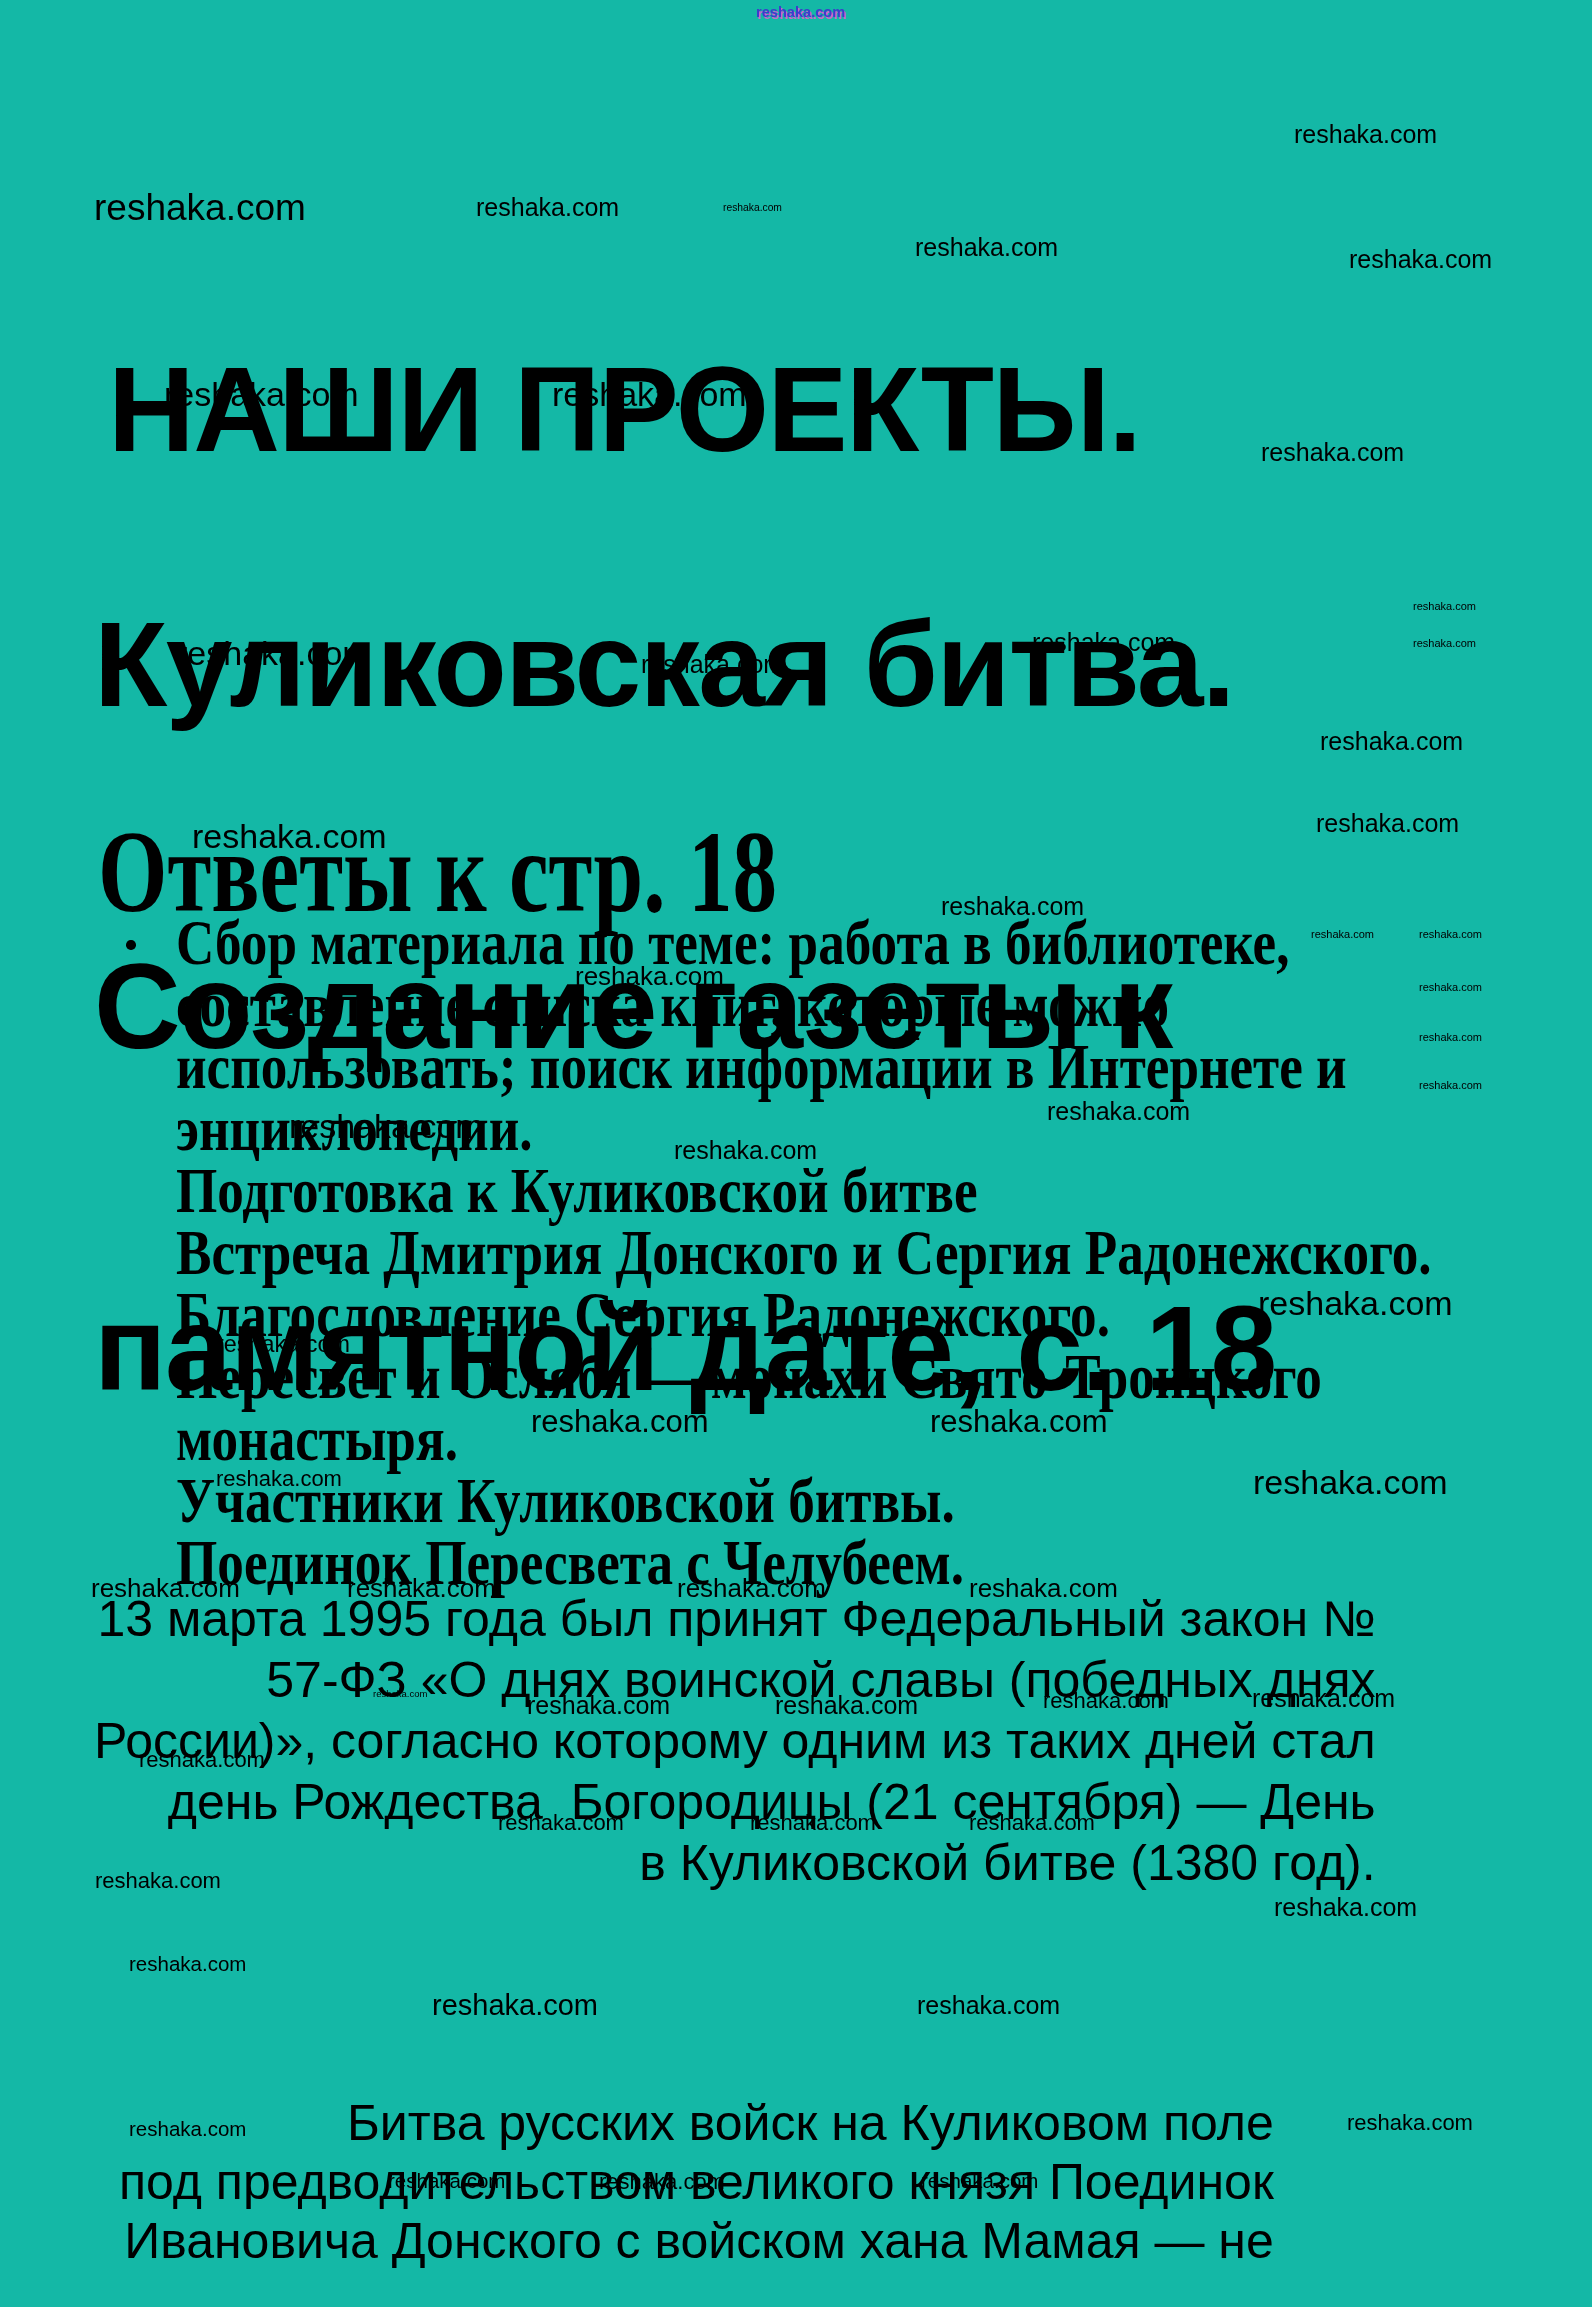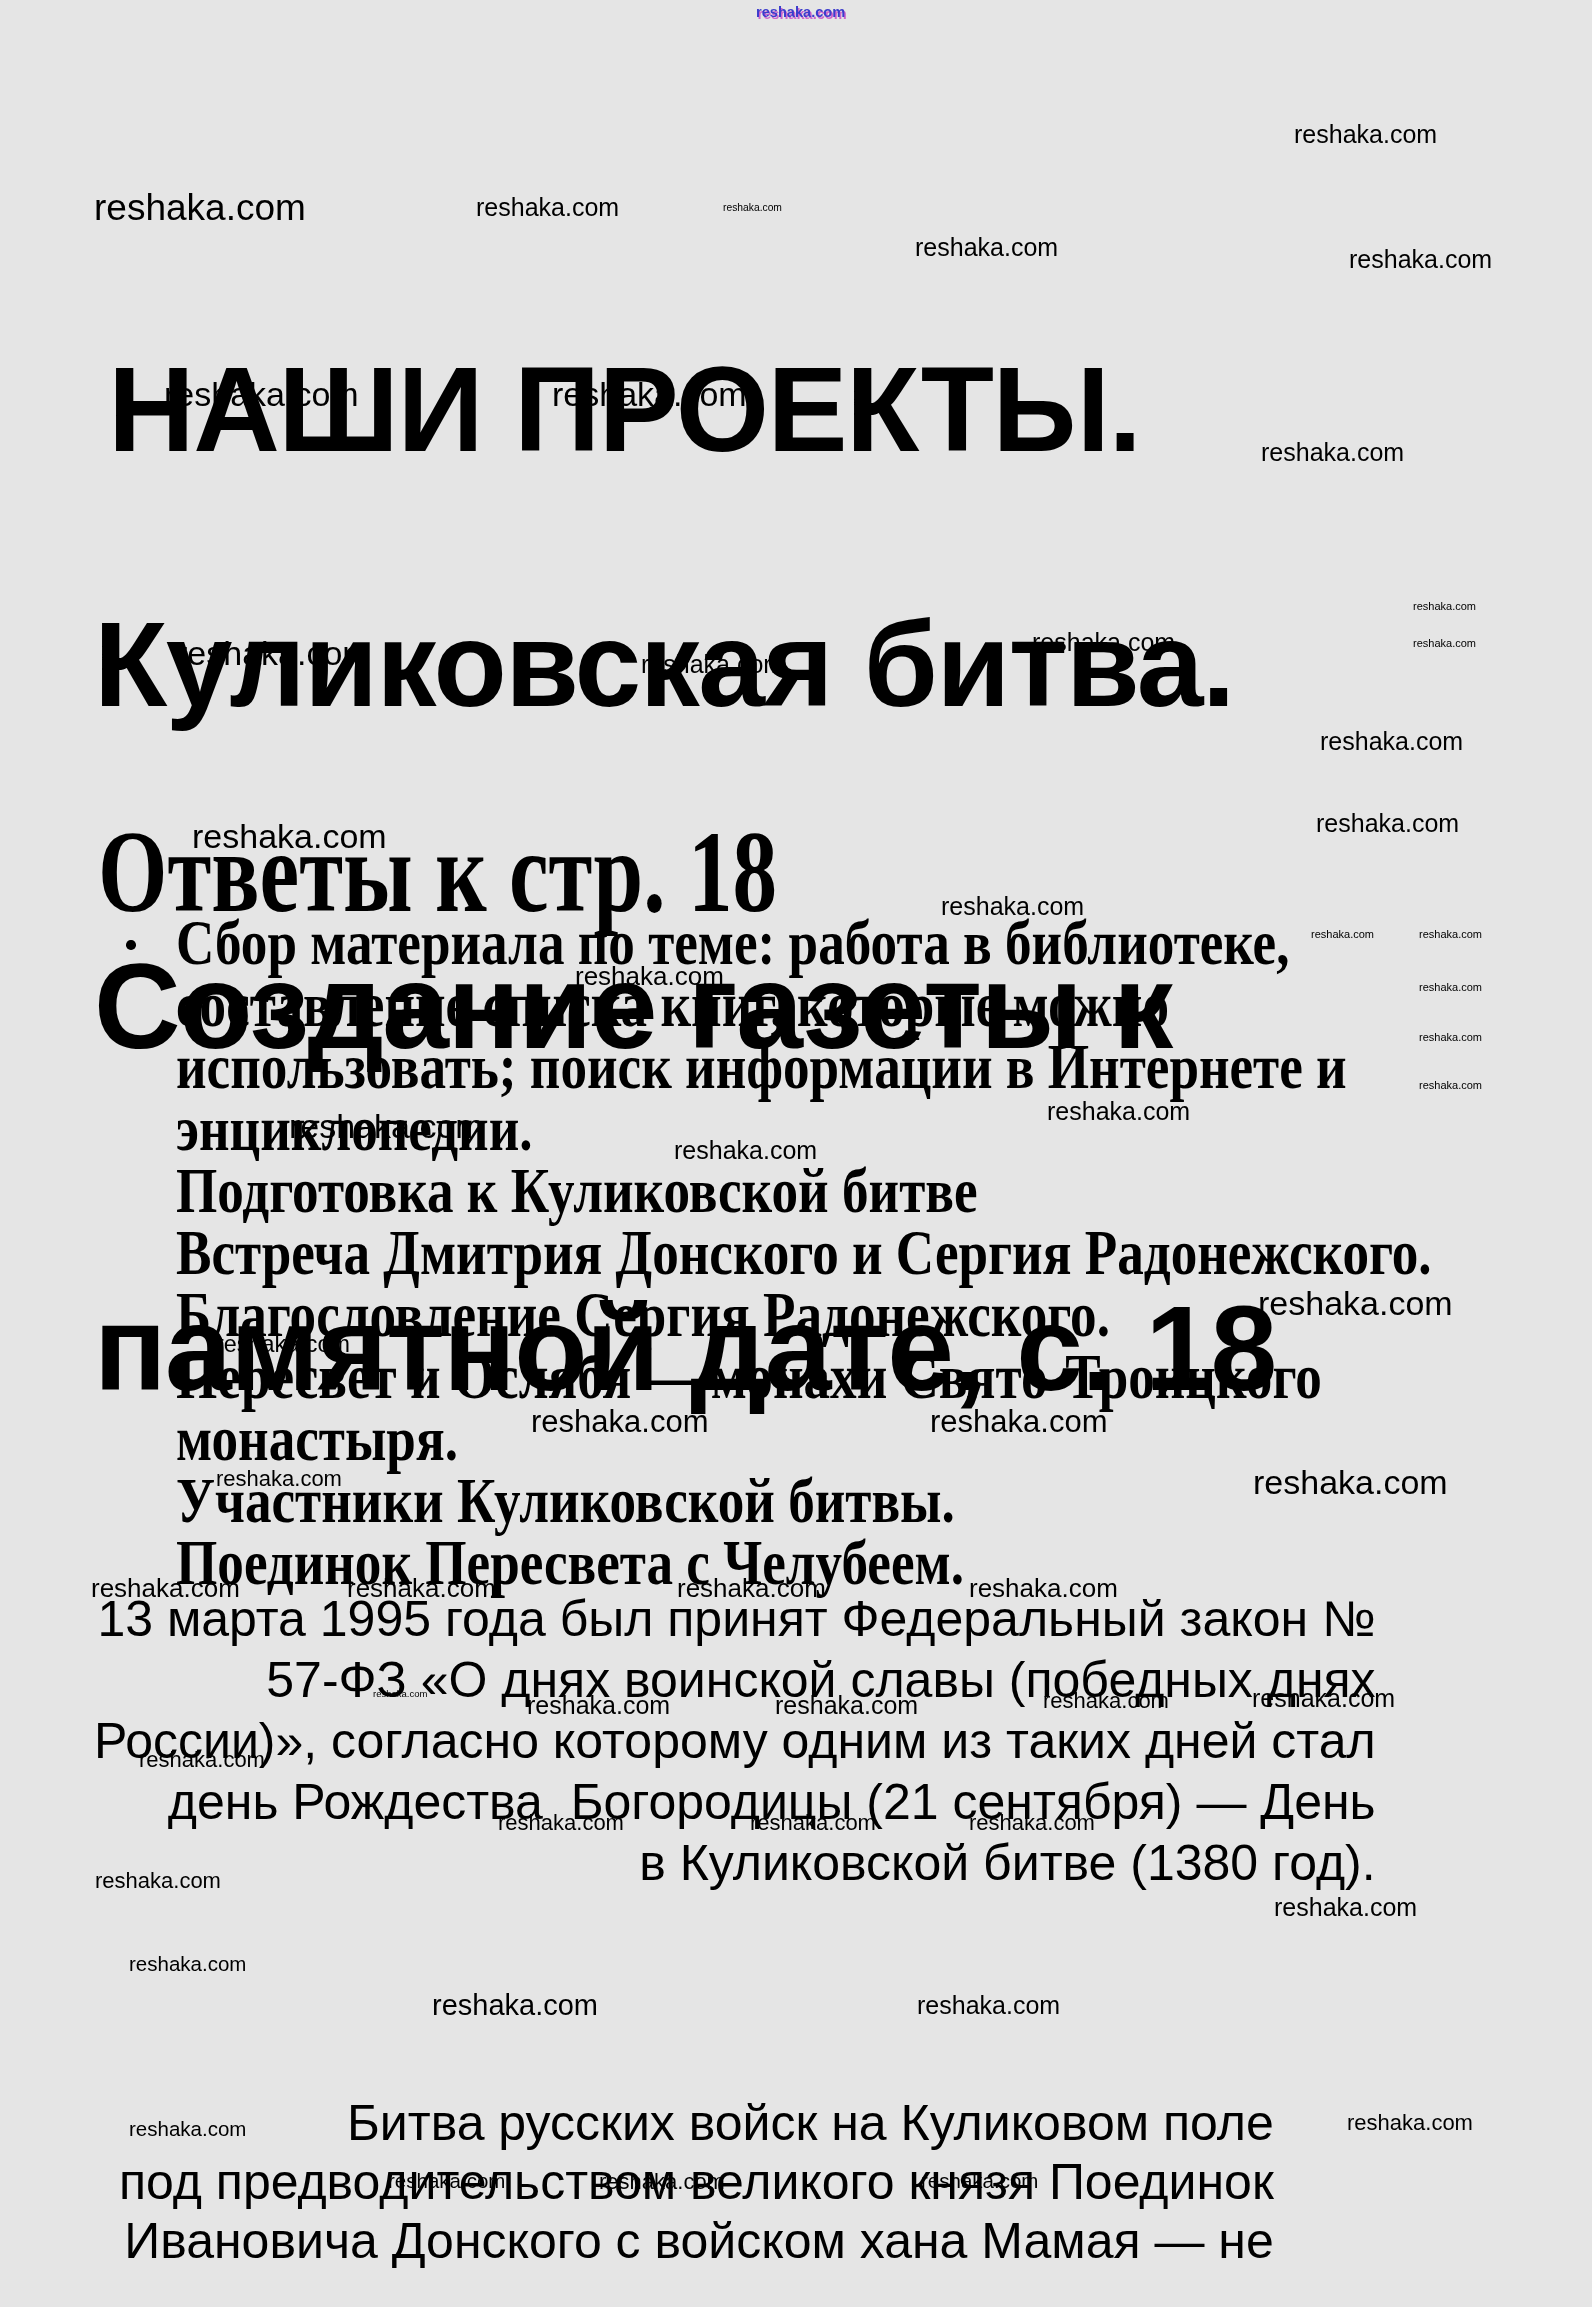--- a/index.html
+++ b/index.html
@@ -1,18 +1,18 @@
 <!DOCTYPE html>
 <html style="font-size:11.7px"><head>
 <meta charset="utf-8">
 <style>
   html,body { margin:0; padding:0; background:#888; }
   .page {
     position:relative; width:1592px; height:2307px;
-    background:#e5e5e5; overflow:hidden; color:#000;
+    background:#14b8a6; overflow:hidden; color:#000;
     font-family:"Liberation Sans", sans-serif;
   }
   .abs { position:absolute; }
   .title-a {
     left:108px; top:74px;
     font-family:"Liberation Sans", sans-serif;
     font-weight:bold; font-size:120px; line-height:134px;
     white-space:pre; letter-spacing:-1.5px;
   }
   .title-b {

